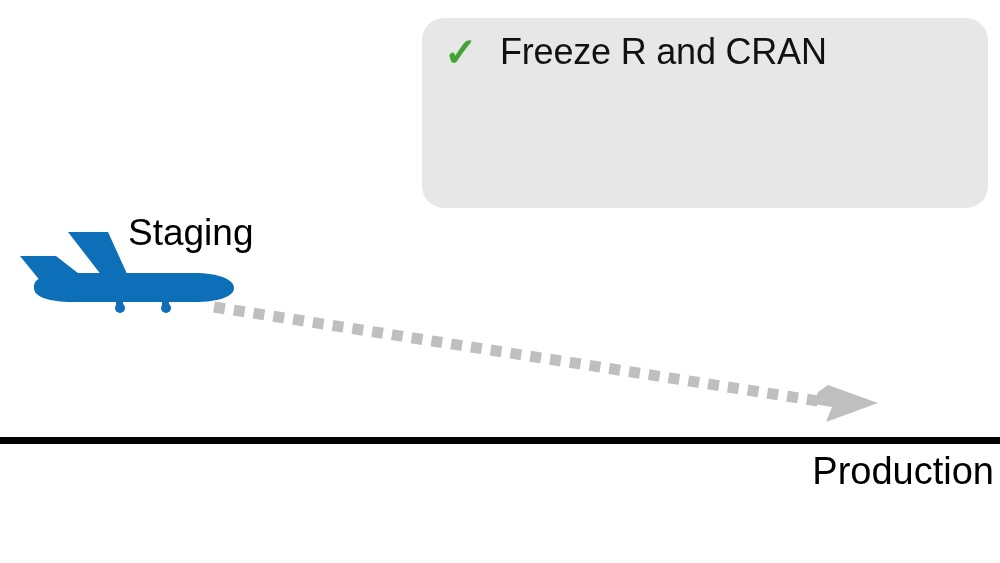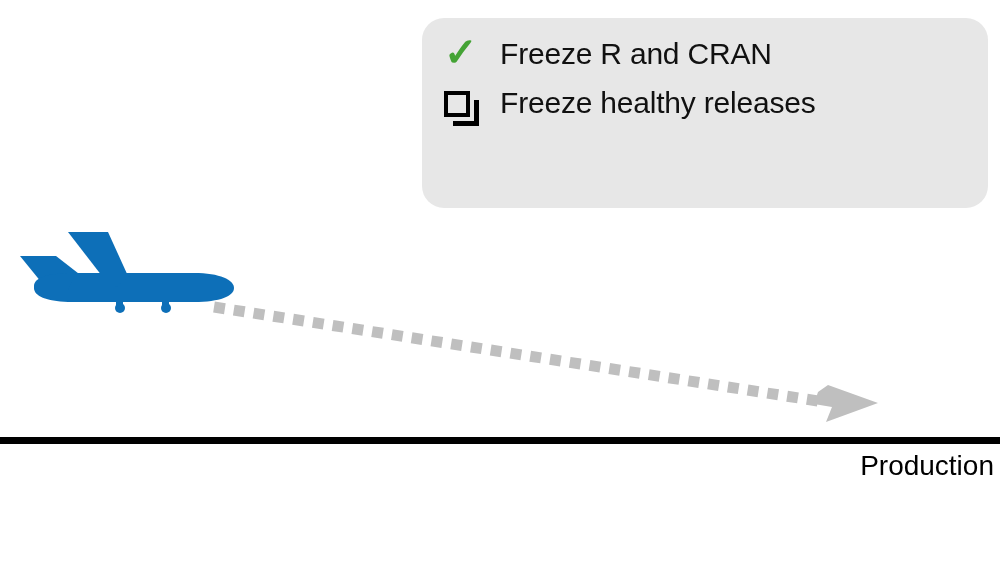--- a/index.html
+++ b/index.html
@@ -76,21 +76,21 @@
   .check-box::before {
     content: "";
     position: absolute;
     left: 26px;
     top: 5px;
     width: 5px;
     height: 26px;
     background: #000000;
   }
   .check-label {
-    font-size: 30px;
+    font-size: 36px;
     color: #111111;
     line-height: 1;
     white-space: nowrap;
     letter-spacing: -0.2px;
   }
 
   
   #airplane {
     position: absolute;
     left: 16px;
@@ -127,46 +127,40 @@
     width: 1000px;
     height: 7px;
     background: #000000;
   }
 
   
   #production-label {
     position: absolute;
     right: 6px;
     top: 452px;
-    font-size: 28px;
+    font-size: 38px;
     color: #000000;
     line-height: 1;
     white-space: nowrap;
   }
 </style>
 </head>
 <body>
 
 <div id="slide">
 
   <div id="checklist-panel">
 
     <div class="checklist-row">
       <span class="check-marker">
         <span class="check-tick">✓</span>
       </span>
       <span class="check-label">Freeze R and CRAN</span>
     </div>
 
-    <div class="checklist-row">
-      <span class="check-marker">
-        <span class="check-box"></span>
-      </span>
-      <span class="check-label">Freeze healthy releases</span>
-    </div>
 
 
   </div>
 
   <svg id="airplane" viewBox="0 0 222 86">
 
     <path d="M52,4 L92,4 L112,48 L86,48 Z" fill="#0d6fb8"></path>
 
     <path d="M4,28 L40,28 L76,56 L30,60 Z" fill="#0d6fb8"></path>
 
@@ -180,20 +174,21 @@
 
     <path d="M60,45 L118,45 L96,62 L52,62 Z" fill="#0d6fb8"></path>
 
     <rect x="146" y="72" width="7" height="7" fill="#0d6fb8"></rect>
     <circle cx="150" cy="80" r="5" fill="#0d6fb8"></circle>
 
     <rect x="100" y="72" width="7" height="7" fill="#0d6fb8"></rect>
     <circle cx="104" cy="80" r="5" fill="#0d6fb8"></circle>
   </svg>
 
+  <div id="staging-label">Staging</div>
 
   <svg id="trajectory" viewBox="0 0 680 140">
     <line x1="14" y1="22" x2="618" y2="116" stroke="#bfbfbf" stroke-width="11" stroke-linecap="butt" stroke-dasharray="11 9"></line>
 
     <g fill="#bfbfbf">
       <polygon points="628,100 678,118 626,137 632,122 614,119 618,107"></polygon>
     </g>
   </svg>
 
   <div id="ground-line"></div>

